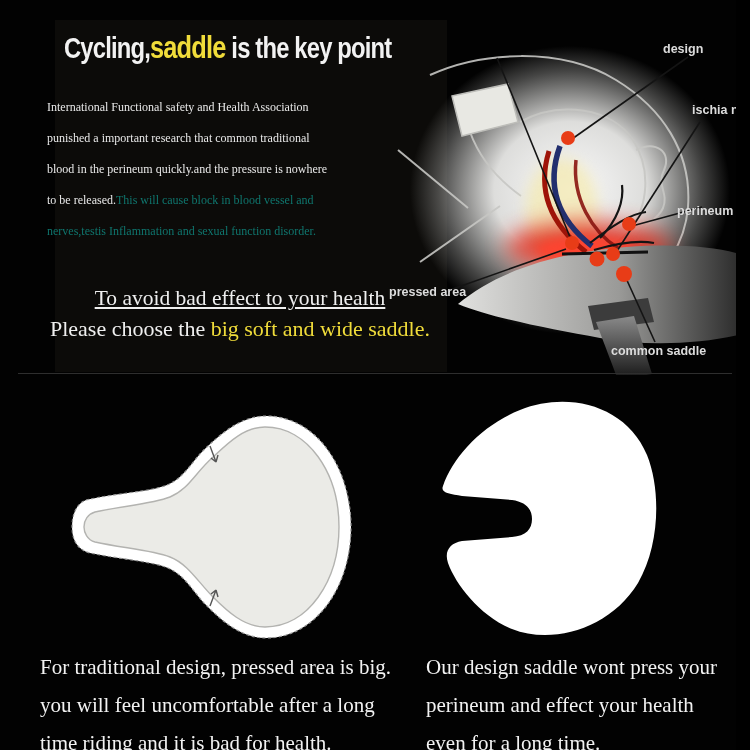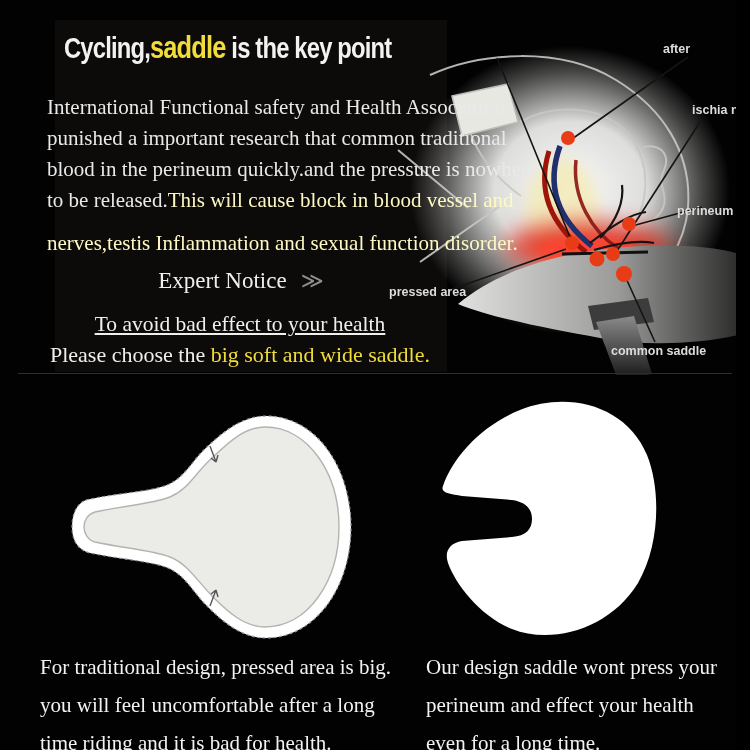--- a/index.html
+++ b/index.html
@@ -10,23 +10,23 @@
   
   #text-panel{left:55px;top:20px;width:392px;height:352px;background:#0c0b09;}
   #glow{left:385px;top:10px;width:365px;height:355px;
         background:
           radial-gradient(ellipse 200px 180px at 185px 180px, rgba(255,255,255,0.98) 0%,
               rgba(240,240,238,0.92) 38%, rgba(150,150,148,0.45) 66%, rgba(0,0,0,0) 80%);}
   #headline{left:64px;top:30px;white-space:nowrap;font-family:"Liberation Sans",sans-serif;
         font-weight:800;font-size:29px;letter-spacing:-1px;transform:scaleX(.82);
         transform-origin:left top;color:#f2f2f2;}
   #headline .hl{color:#f0dc3a;font-size:31px;}
-  .para{left:47px;top:92px;width:410px;font-size:21px;line-height:31px;color:#e9e9e9;
+  .para{left:47px;top:92px;width:410px;font-size:12px;line-height:31px;color:#e9e9e9;
         white-space:nowrap;}
-  .yellow{color:#fef9c3;margin-top:12px;}
+  .yellow{color:#0f766e;}
   #notice-block{left:20px;top:268px;width:440px;text-align:center;color:#efefef;}
   #notice-heading{font-size:23px;}
   #notice-chevron{color:#8f8f8f;font-size:22px;margin-left:14px;letter-spacing:-2px;}
   #notice-l1{font-size:21.5px;margin-top:18px;text-decoration:underline;}
   #notice-l2{font-size:22px;margin-top:5px;white-space:nowrap;}
   #notice-l2 .yellow2{color:#f0dc3a;font-family:Liberation Serif, serif;}
 
   .dlabel{position:absolute;font-family:"Liberation Sans",sans-serif;font-size:12.5px;
         color:#dcdcdc;white-space:nowrap;font-weight:600;}
 
@@ -114,30 +114,27 @@
 
   <div class="abs para">
     <div>International Functional safety and Health Association</div>
     <div>punished a important research that common traditional</div>
     <div>blood in the perineum quickly.and the pressure is nowhere</div>
     <div><span>to be released.</span><span class="yellow">This will cause block in blood vessel and</span></div>
     <div class="yellow">nerves,testis Inflammation and sexual function disorder.</div>
   </div>
 
   <div class="abs" id="notice-block">
-    <div>
-      <span id="notice-heading">Expert Notice</span><span id="notice-chevron">≫</span>
-    </div>
     <div id="notice-l1">To avoid bad effect to your health</div>
     <div id="notice-l2">
       <span>Please choose the </span><span class="yellow2">big soft and wide saddle.</span>
     </div>
   </div>
 
-  <div class="dlabel" style="left:663px;top:42px;">after</div>
+  <div class="dlabel" style="left:663px;top:42px;">design</div>
   <div class="dlabel" style="left:692px;top:103px;">ischia node</div>
   <div class="dlabel" style="left:677px;top:204px;">perineum</div>
   <div class="dlabel" style="left:389px;top:285px;">pressed area</div>
   <div class="dlabel" style="left:611px;top:344px;">common saddle</div>
 
   <div class="abs" id="divider"></div>
 
   <svg class="abs" style="left:60px;top:408px;" width="300" height="240" viewBox="0 0 300 240">
     <path d="M 26 92 C 56 85 90 84 107 77 C 125 70 132 52 148 38 C 163 24 182 8 206 8 C 255 8 291 58 291 119 C 291 180 255 230 206 230 C 181 230 162 213 147 198 C 133 184 125 167 108 160 C 91 153 58 151 30 145 C 17 142 12 131 12 119 C 12 107 16 96 26 92 Z" fill="#ffffff" stroke="#9a9a9a" stroke-width="1.2" stroke-dasharray="3,2.5"></path>
     <path d="M 35 104 C 62 98 92 96 110 89 C 128 82 136 64 152 50 C 166 37 183 19 205 19 C 248 19 279 65 279 119 C 279 173 248 219 205 219 C 184 219 167 203 153 189 C 138 174 128 156 110 149 C 92 142 62 140 35 134 C 27 132 24 124 24 119 C 24 112 28 106 35 104 Z" fill="#ebebe7" stroke="#b3b3b0" stroke-width="1.4"></path>

